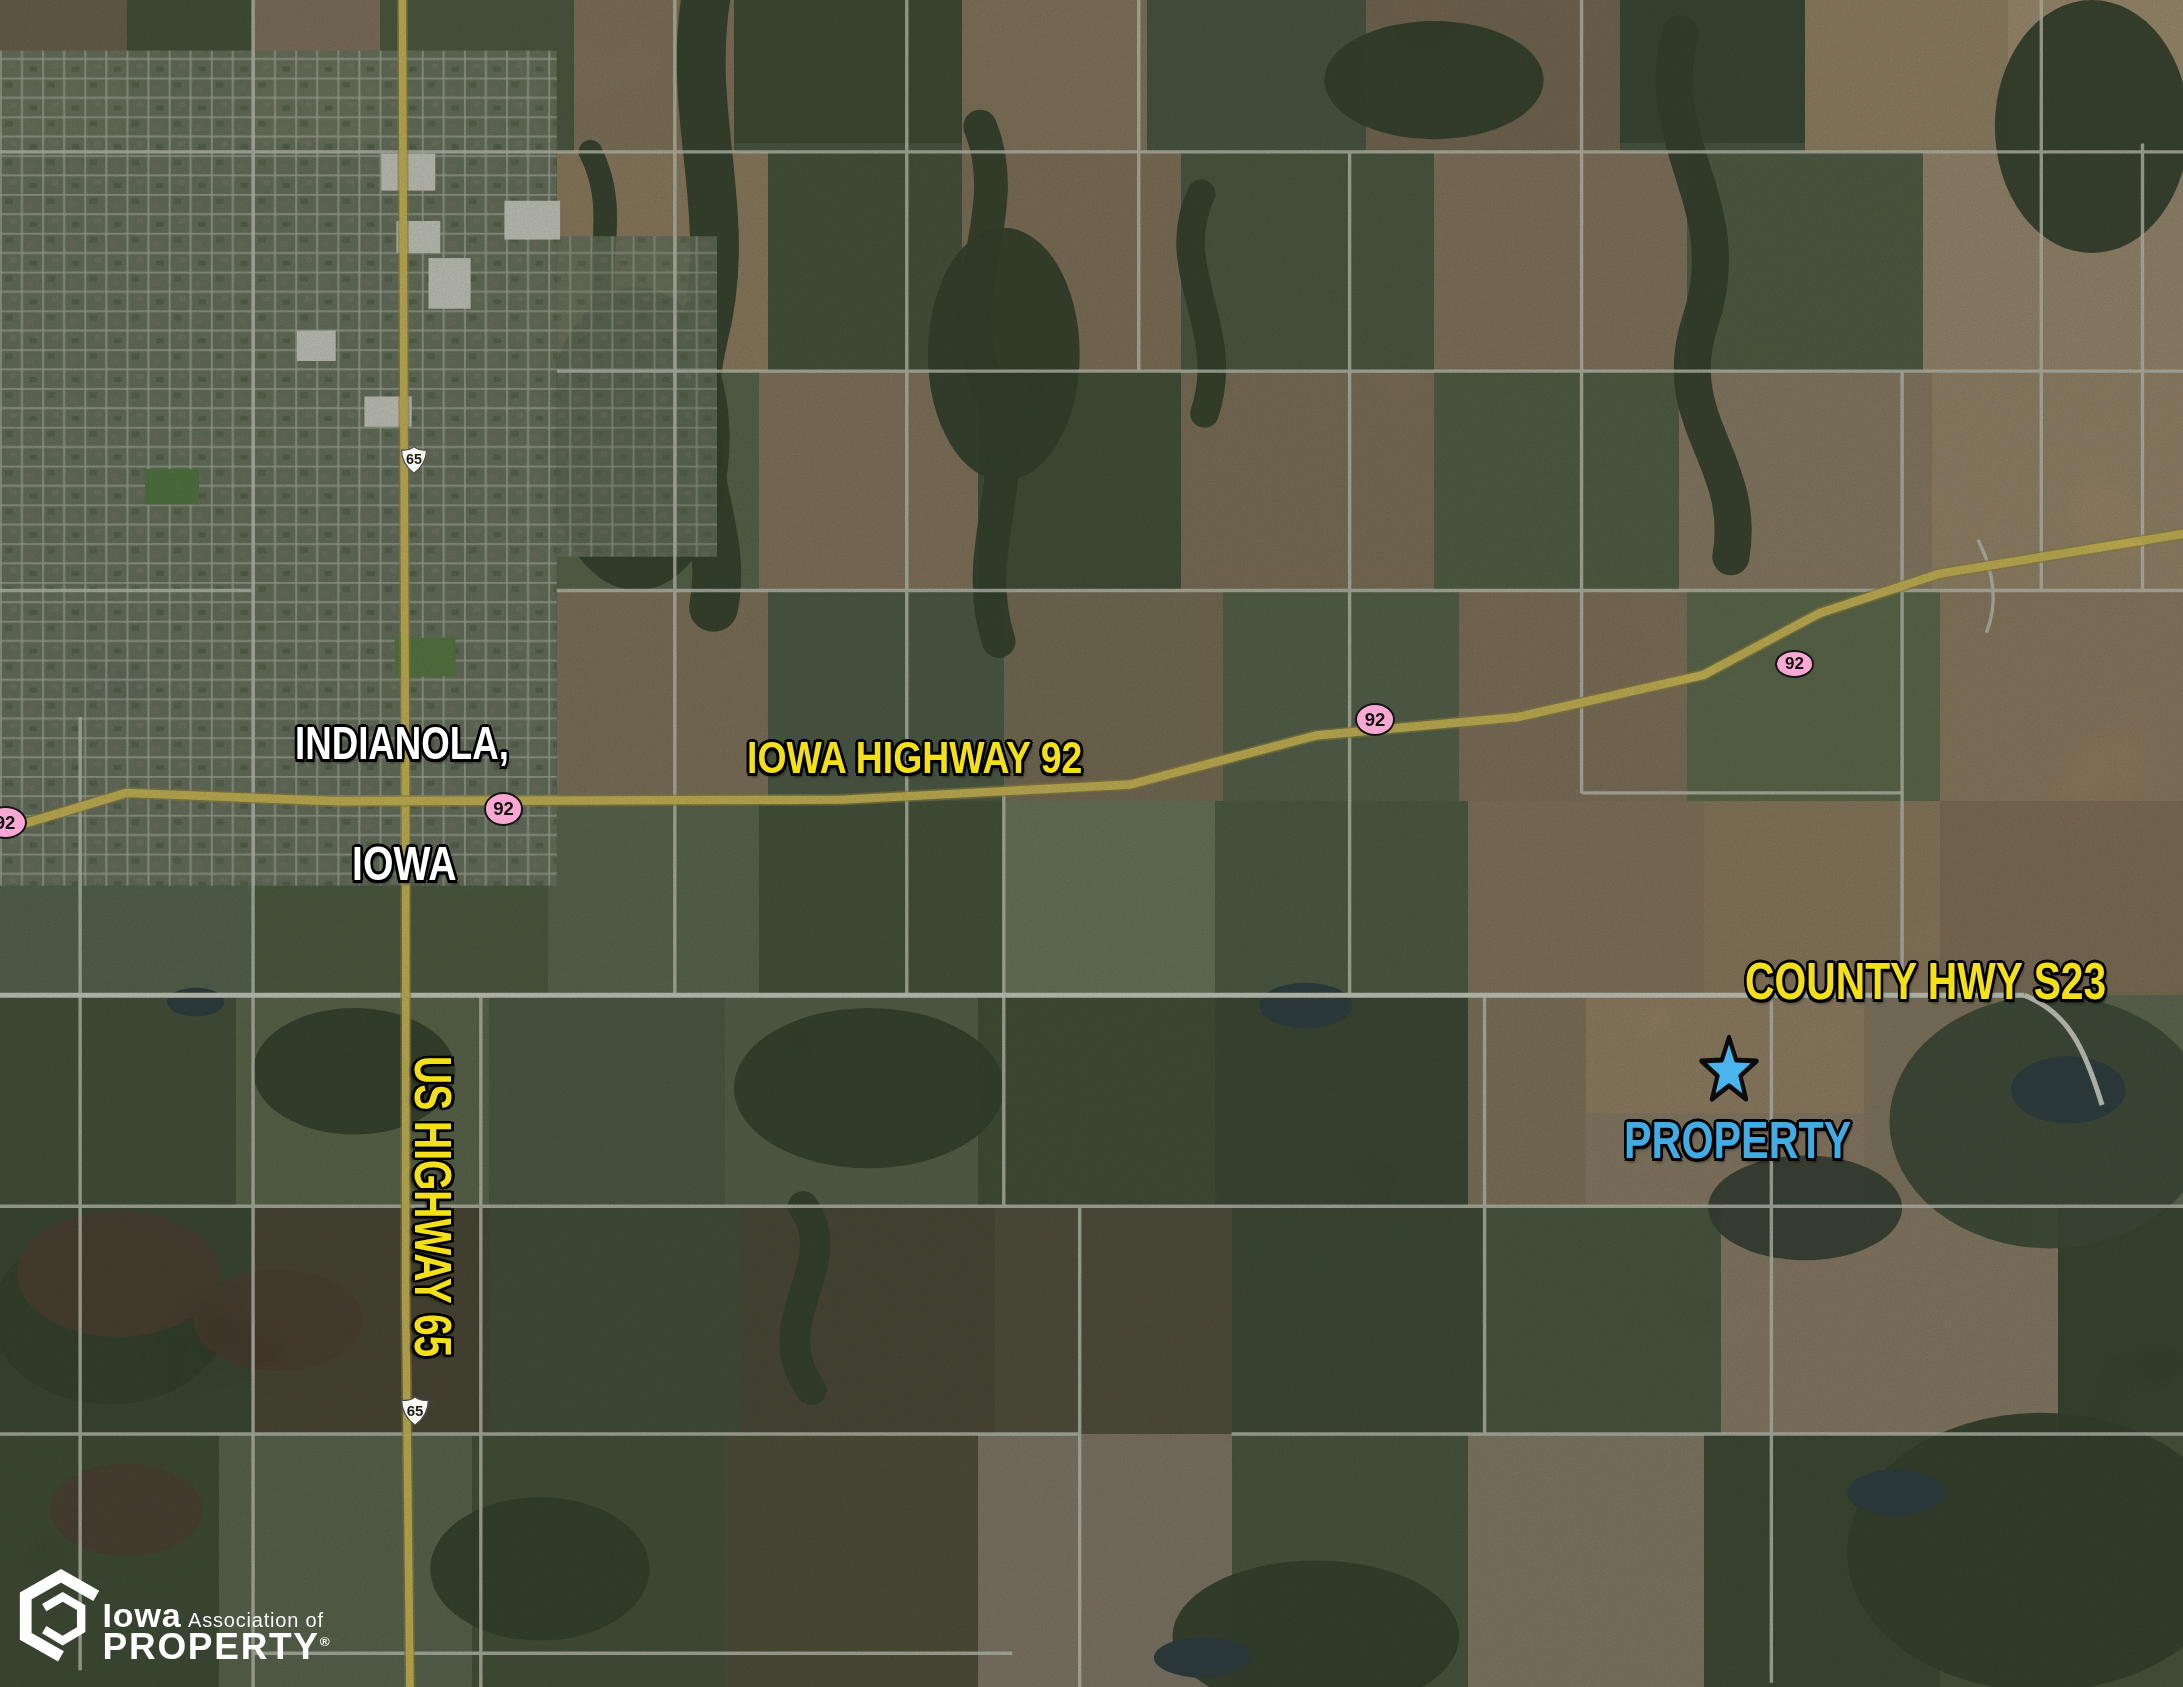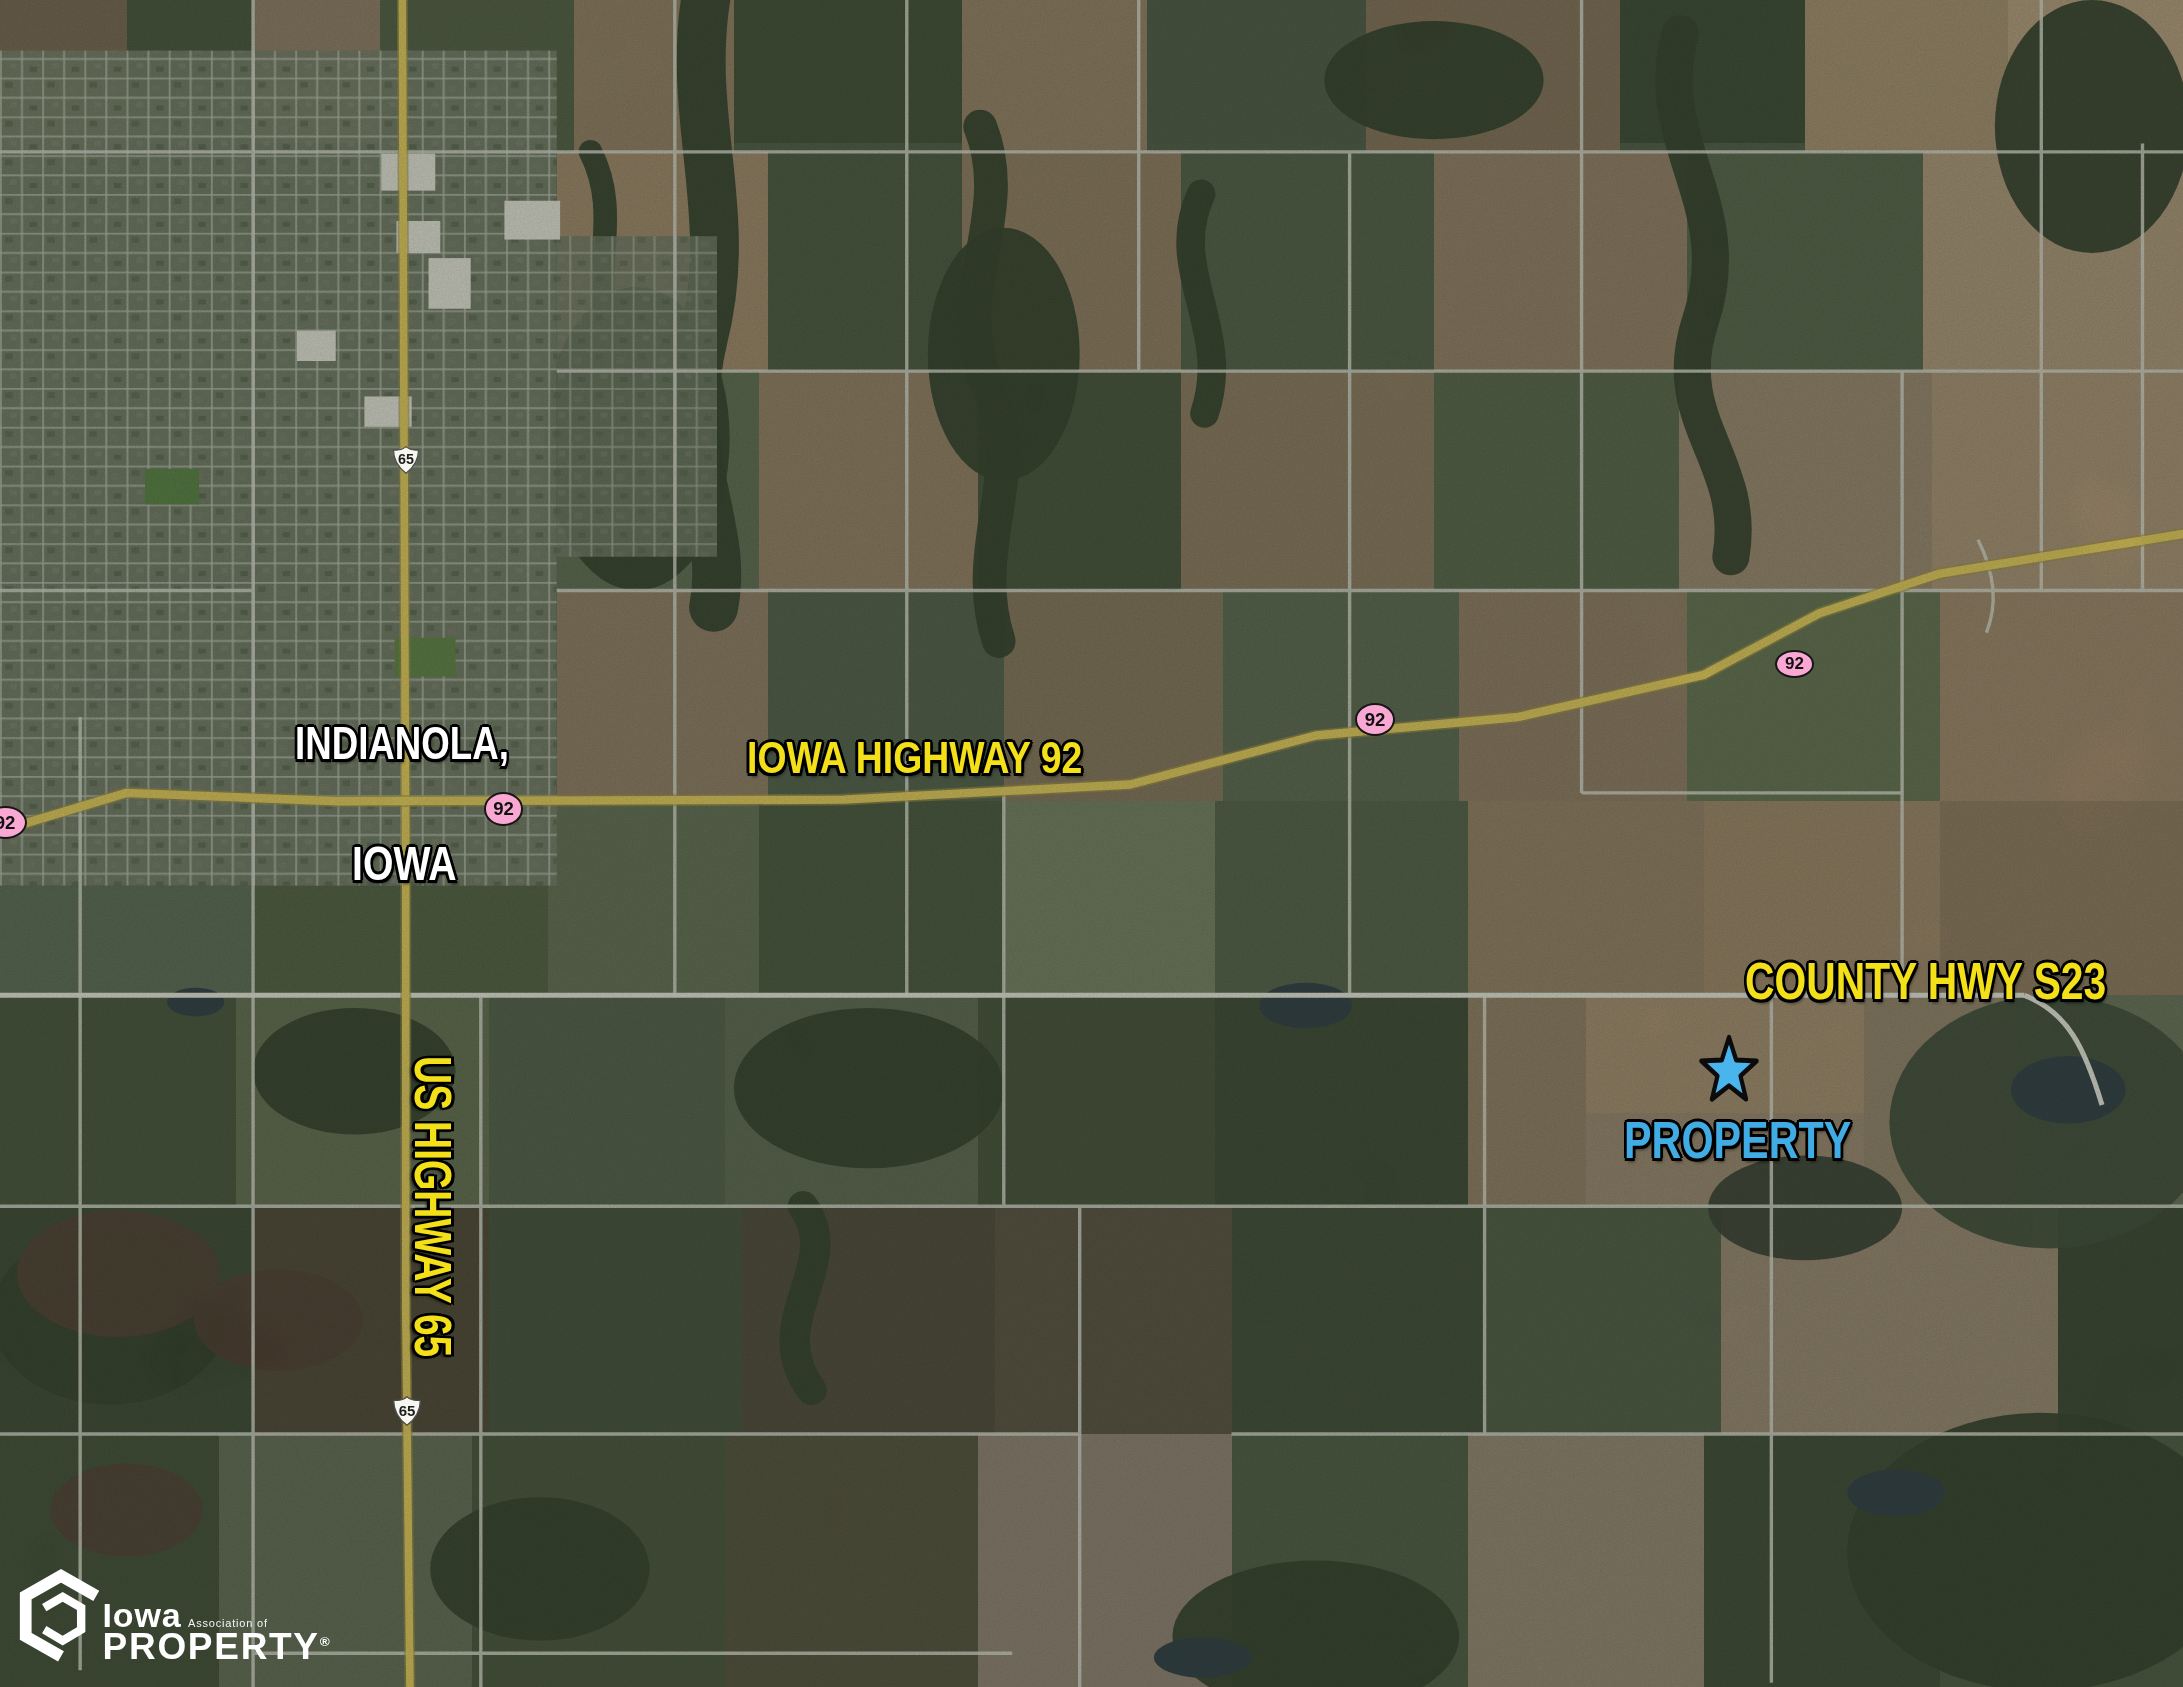--- a/index.html
+++ b/index.html
@@ -29,21 +29,21 @@
       0 -3.4px 0 #000, 0 3.4px 0 #000, -3.4px 0 0 #000, 3.4px 0 0 #000,
       2.5px 4.2px 3.4px rgba(0,0,0,.55);
   }
   #lbl-city1{left:295px;top:719px;font-size:47px;transform:scaleX(.78);}
   #lbl-city2{left:352px;top:839px;font-size:49px;transform:scaleX(.80);}
   #lbl-hwy92{left:747px;top:736px;font-size:44px;transform:scaleX(.85);}
   #lbl-county{left:1745px;top:956px;font-size:51px;transform:scaleX(.80);}
   #lbl-property{left:1624px;top:1115px;font-size:51px;transform:scaleX(.81);}
   #lbl-hwy65{left:459px;top:1056px;font-size:52px;transform:rotate(90deg) scaleX(.75);}
   
-  .shield-us{position:absolute;}
+  .shield-us{position:absolute;margin-left:8px;}
   .shield-us svg{position:absolute;left:0;top:0;}
   .shield-us .num{
     position:absolute;left:0;top:5.9px;width:100%;text-align:center;
     font-weight:700;color:#1c1c1c;
   }
   #shield65-top{left:391px;top:445px;width:30px;height:30px;}
   #shield65-top .num{font-size:14.3px;}
   #shield65-bot{left:391px;top:1395px;width:32px;height:32px;top-pad:0;}
   #shield65-bot .num{font-size:15px;top:6.7px;}
   .oval92{
@@ -58,21 +58,21 @@
   #oval92-city{left:484px;top:792px;width:35px;height:29.5px;font-size:18.6px;}
   #oval92-mid{left:1355px;top:703px;width:36px;height:29px;font-size:18.6px;}
   #oval92-right{left:1775px;top:650px;width:35px;height:23.6px;font-size:17px;}
   
   #prop-star{position:absolute;left:1692px;top:1031px;}
   
   #logo{position:absolute;left:18.6px;top:1567px;width:304px;height:105px;color:#fff;}
   #logo-mark{position:absolute;left:0;top:1.7px;}
   #logo-text{position:absolute;left:84px;top:29px;white-space:nowrap;}
   #logo-brand{font-size:34px;font-weight:700;letter-spacing:0.8px;}
-  #logo-sub{font-size:11px;font-weight:400;margin-left:6.7px;letter-spacing:0.8px;opacity:.95;}
+  #logo-sub{font-size:20px;font-weight:400;margin-left:6.7px;letter-spacing:0.8px;opacity:.95;}
   #logo-name{position:absolute;left:84px;top:59px;font-size:37px;font-weight:700;letter-spacing:1.7px;}
   #logo-reg{font-size:13.5px;vertical-align:super;}
 </style>
 </head>
 <body>
 
 <div id="stage">
 
   <svg id="terrain" width="2183" height="1687" viewBox="0 0 2588 2000">
     <defs>

